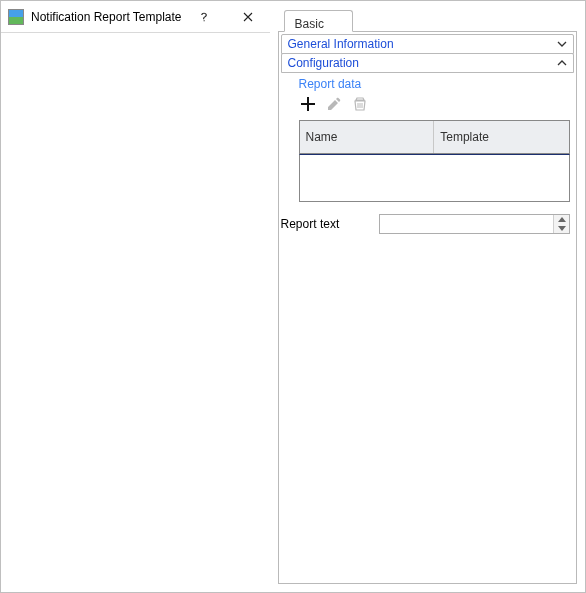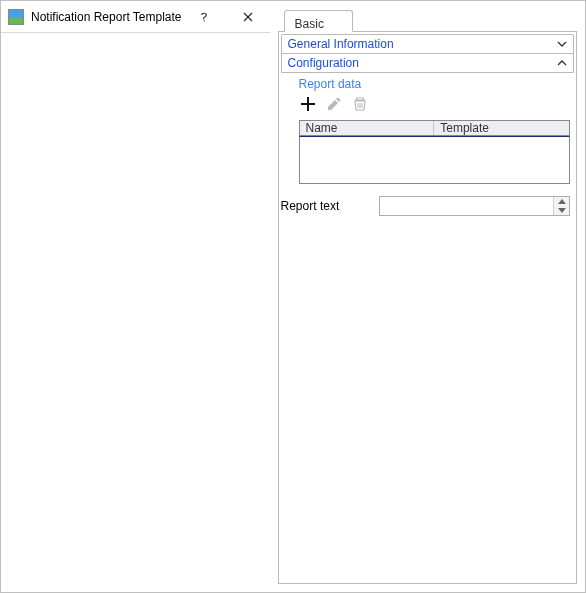--- a/index.html
+++ b/index.html
@@ -17,21 +17,21 @@
   .tabpanel { flex: 1; border: 1px solid #b9b9b9; padding: 2px; display: flex; flex-direction: column; }
   .section-hdr { height: 20px; display: flex; align-items: center; padding: 0 6px; border: 1px solid #b9b9b9; border-top-left-radius: 2px; border-top-right-radius: 2px; background: #fff; margin-top: 0; }
   .section-hdr + .section-hdr { margin-top: -1px; }
   .section-hdr .label { flex: 1; color: #1d4ed8; }
   .section-hdr svg { width: 10px; height: 10px; }
   .section-body { padding: 4px 4px 0 18px; }
   .field-label { color: #3b82f6; margin-bottom: 4px; }
   .toolbar { display: flex; gap: 8px; align-items: center; margin-bottom: 4px; }
   .toolbar svg { width: 18px; height: 18px; }
   .table { margin-left: 0; }
-  .thead { display: flex; height: 16px; background: #eceef1; border: 1px solid #888; }
+  .thead { display: flex; height: 34px; background: #eceef1; border: 1px solid #888; }
   .th { display: flex; align-items: center; padding: 0 6px; color: #333; border-right: 1px solid #c8c8c8; }
   .th:last-child { border-right: none; }
   .tbody { height: 48px; border: 1px solid #888; border-top: none; border-top: 1px solid #1b2f6f; background: #fff; }
   .form-row { display: flex; align-items: center; margin-top: 12px; }
   .form-row .lbl { width: 98px; color: #000; }
   .text-combo { flex: 1; height: 20px; border: 1px solid #adadad; background: #fff; display: flex; }
   .text-combo .inner { flex: 1; }
   .spin-col { width: 16px; display: flex; flex-direction: column; border-left: 1px solid #cfcfcf; }
   .spin-btn { flex: 1; display: flex; align-items: center; justify-content: center; background: #f3f3f3; }
   .spin-btn svg { width: 8px; height: 5px; fill: #666; }

